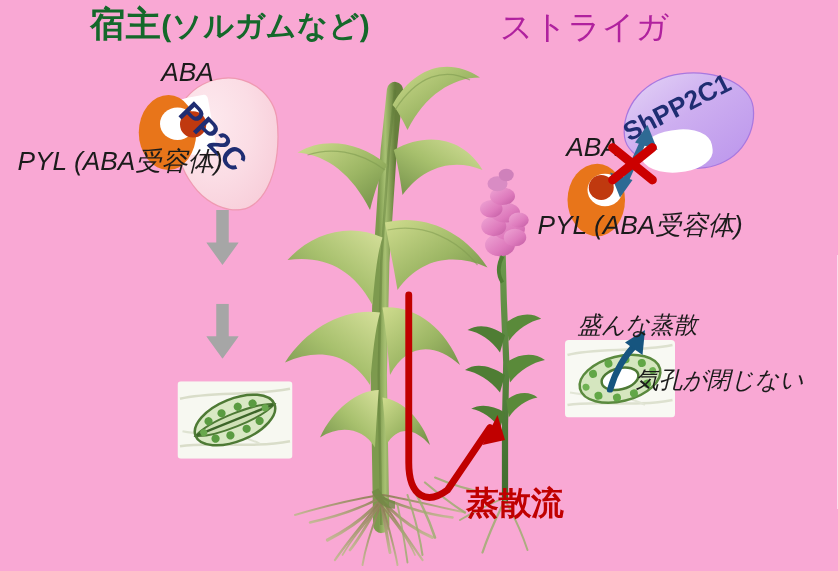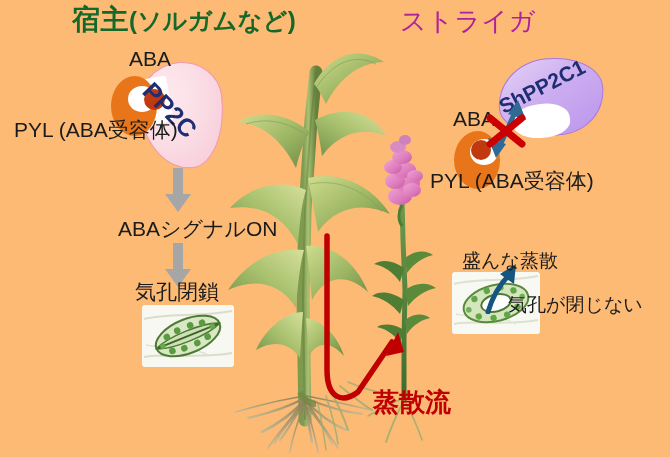--- a/index.html
+++ b/index.html
@@ -1,27 +1,27 @@
 <!DOCTYPE html>
 <html><head>
 <meta charset="utf-8">
 <style>
   html,body{margin:0;padding:0;background:#fff;}
   body{font-family:"Liberation Sans","DejaVu Sans",sans-serif;}
-  #canvas{position:relative;width:670px;height:457px;background:#fdba74;overflow:hidden;}
+  #canvas{position:relative;width:670px;height:457px;background:#f9a8d4;overflow:hidden;}
   .abs{position:absolute;}
   .txt{white-space:nowrap;line-height:1;}
 
   
   .title-host{left:72px;top:6px;font-size:28px;font-weight:bold;color:#14682a;letter-spacing:.5px;}
   .title-host .sub{font-size:24px;}
   .title-striga{left:400px;top:8px;font-size:26px;font-weight:normal;color:#b0219e;letter-spacing:.5px;}
 
   
-  .lbl{color:#1b1b1b;font-size:20px;}
+  .lbl{color:#1b1b1b;font-size:20px;font-style:italic;}
   .lbl-aba-l{left:129px;top:48px;font-size:21px;}
   .lbl-pyl-l{left:14px;top:119px;font-size:21px;}
   .lbl-sig{left:118px;top:218px;font-size:21px;}
   .lbl-close{left:135px;top:281px;font-size:21px;}
   .lbl-aba-r{left:453px;top:108px;font-size:21px;}
   .lbl-pyl-r{left:430px;top:170px;font-size:21px;}
   .lbl-transp{left:462px;top:251px;font-size:19px;}
   .lbl-notclose{left:508px;top:295px;font-size:19px;}
   .lbl-flow{left:373px;top:349px;font-size:26px;font-weight:bold;color:#c00000;margin-top:40px;}
 
@@ -190,26 +190,24 @@
   <div class="abs pyl-l-bite"></div>
   <div class="abs aba-dot-l"></div>
   <div class="abs txt pp2c-text">PP2C</div>
 
   <div class="abs txt lbl lbl-aba-l">ABA</div>
   <div class="abs txt lbl lbl-pyl-l">PYL (ABA受容体)</div>
 
   <svg class="abs g-arrow" style="left:165px;top:168px;" viewBox="0 0 26 44">
     <path d="M8 0 H18 V26 H26 L13 44 L0 26 H8 Z" fill="#a6a6a6"></path>
   </svg>
-  <div class="abs txt lbl lbl-sig">ABAシグナルON</div>
 
   <svg class="abs g-arrow" style="left:165px;top:243px;" viewBox="0 0 26 44">
     <path d="M8 0 H18 V26 H26 L13 44 L0 26 H8 Z" fill="#a6a6a6"></path>
   </svg>
-  <div class="abs txt lbl lbl-close">気孔閉鎖</div>
 
   <svg class="abs stoma" style="left:142px;top:305px;" width="92" height="62" viewBox="0 0 92 62">
     <rect x="0" y="0" width="92" height="62" fill="#f7f8f1"></rect>
     <path d="M2 14 C26 8 58 12 90 6" stroke="#d9ddc9" stroke-width="2" fill="none"></path>
     <path d="M2 52 C26 48 58 54 90 48" stroke="#d9ddc9" stroke-width="2" fill="none"></path>
     <path d="M4 40 C22 44 46 40 66 50" stroke="#dfe3d2" stroke-width="1.5" fill="none"></path>
     <g transform="rotate(-22 46 31)">
       <ellipse cx="46" cy="31" rx="34" ry="17" fill="#d9e8c4" stroke="#4e7a35" stroke-width="2"></ellipse>
       <path d="M12 31 C26 24 66 24 80 31 C66 38 26 38 12 31 Z" fill="#cfe0b6" stroke="#4e7a35" stroke-width="1.6"></path>
       <line x1="13" y1="31" x2="79" y2="31" stroke="#3c6529" stroke-width="2"></line>

